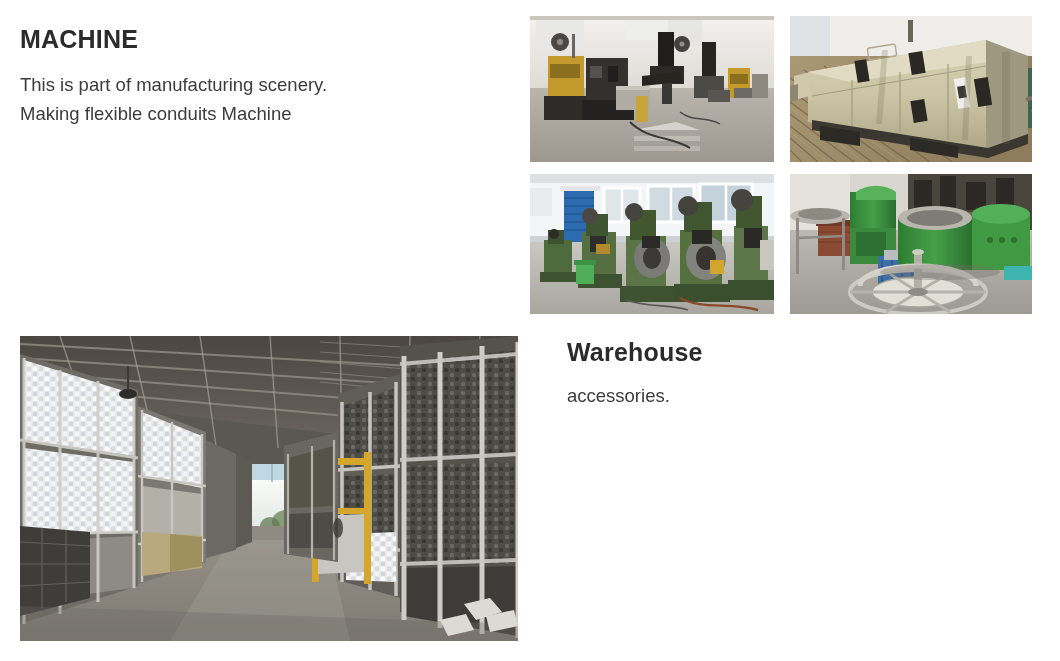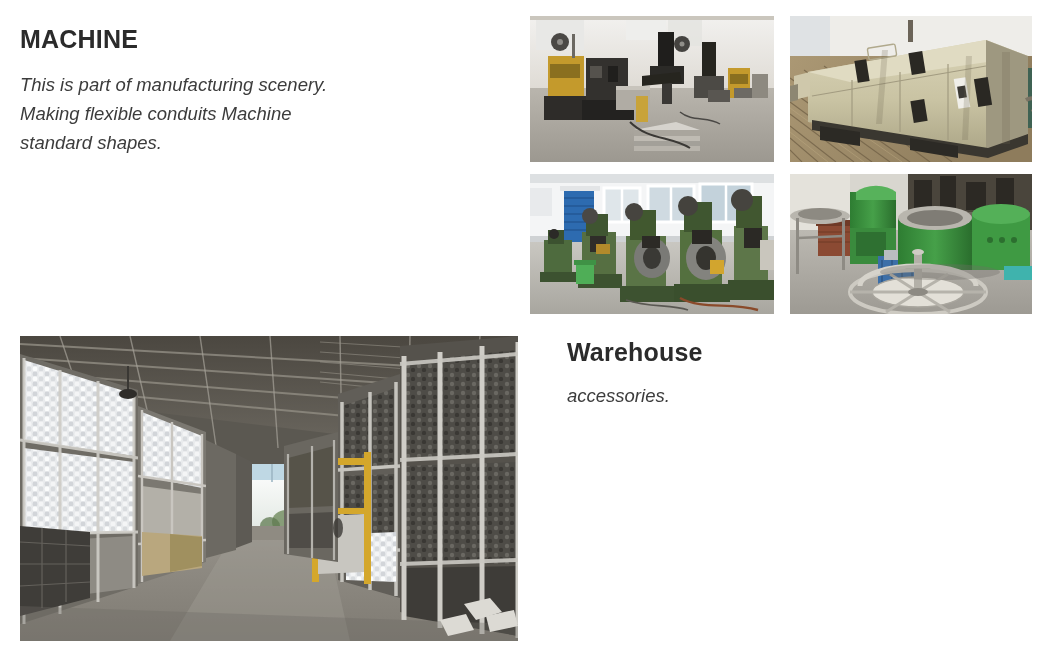--- a/index.html
+++ b/index.html
@@ -38,21 +38,20 @@
     margin: 0 0 16px 0;
     line-height: 1.1;
   }
   .body-line {
     font-size: 18.5px;
     font-weight: normal;
     color: #3c3c3c;
     line-height: 29px;
     white-space: pre-wrap;
     margin: 0;
-    font-style: italic;
   }
 
   
   .photo-grid {
     position: absolute;
     left: 530px;
     top: 16px;
     width: 502px;
     height: 298px;
     display: grid;
@@ -101,21 +100,20 @@
 </style>
 </head>
 <body>
 
 <div class="page">
 
   <div class="machine-text">
     <h2 class="heading">MACHINE</h2>
     <p class="body-line">This is part of manufacturing scenery.</p>
     <p class="body-line">Making flexible conduits Machine</p>
-    <p class="body-line">standard shapes.</p>
   </div>
 
   <div class="photo-grid">
 
     <div class="cell cell-tl">
       <div class="inner">
         <svg viewBox="0 0 244 146" preserveAspectRatio="none">
           <defs>
             <linearGradient id="tlWall" x1="0" y1="0" x2="0" y2="1">
               <stop offset="0%" stop-color="#f2f1ef"></stop>

